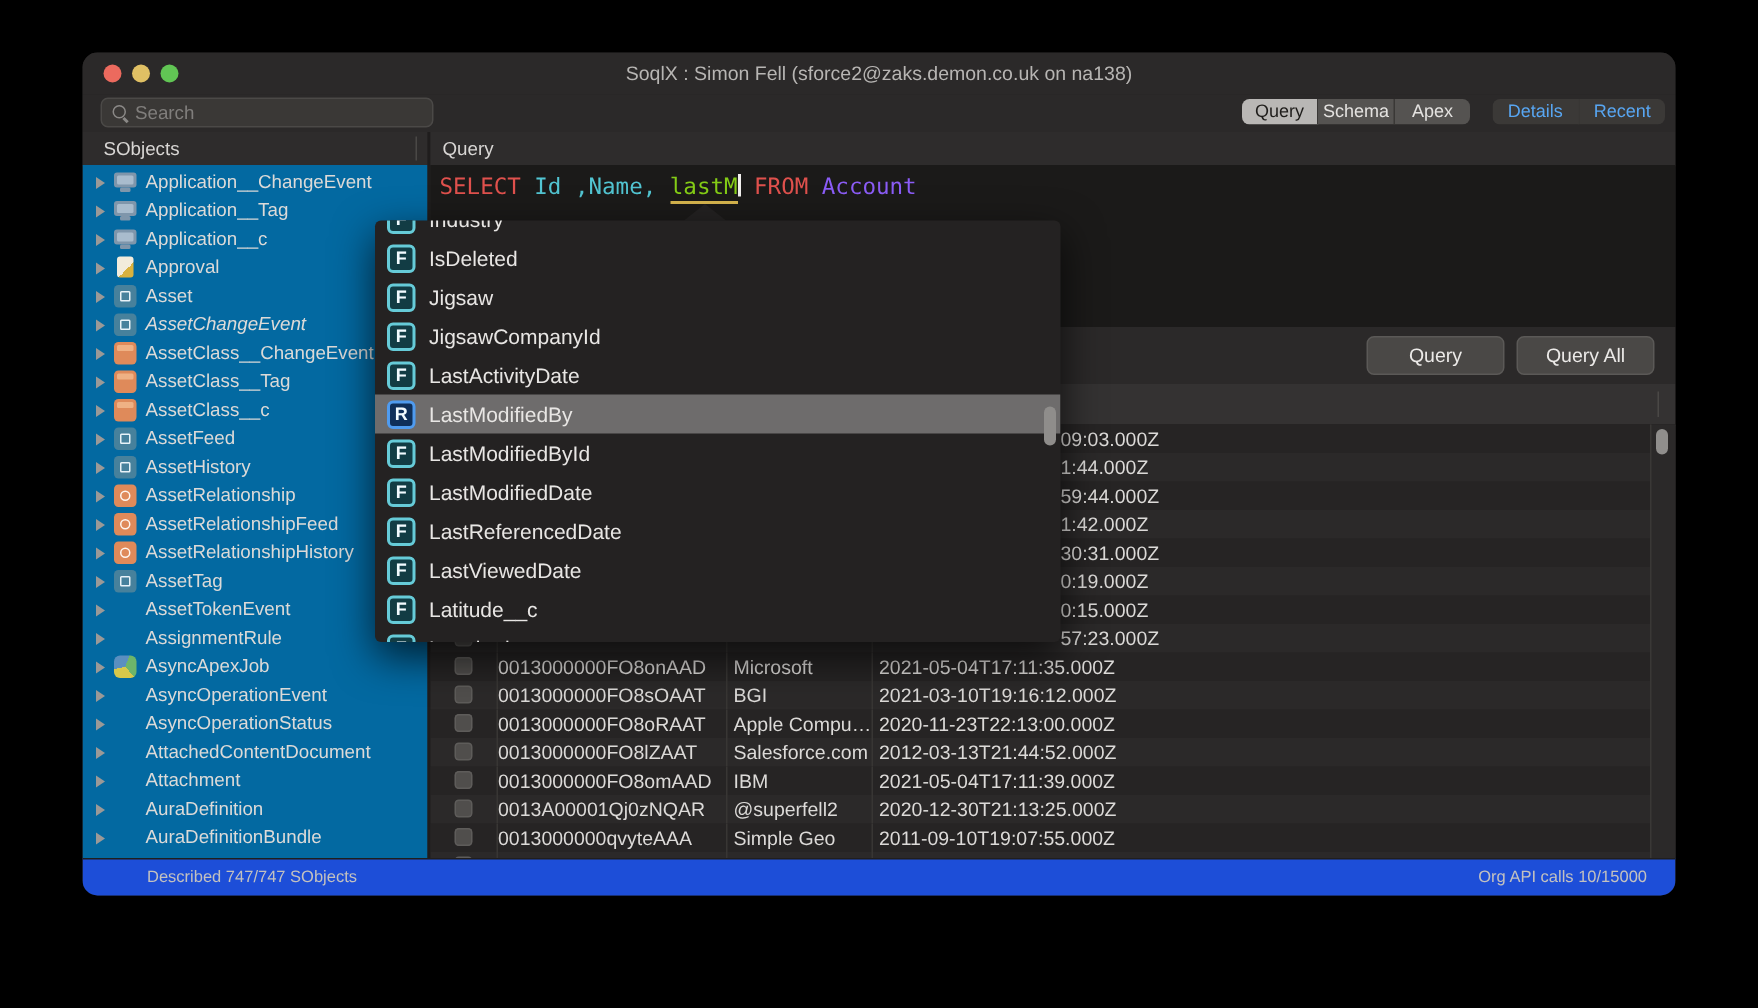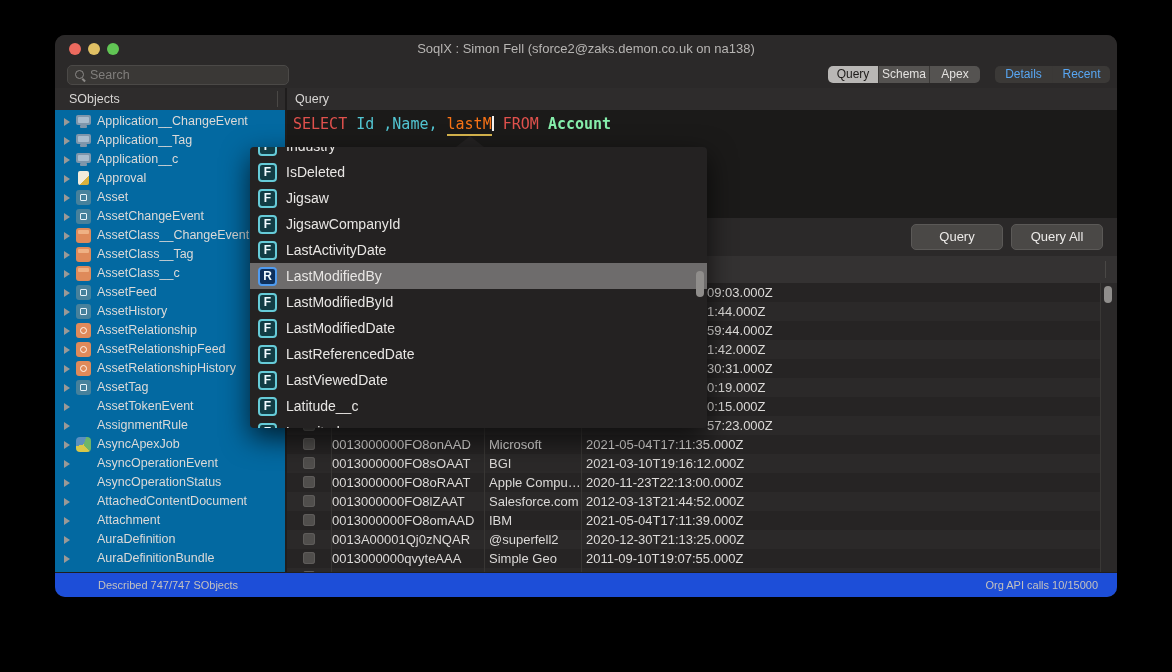--- a/index.html
+++ b/index.html
@@ -54,22 +54,22 @@
   .ic-relationship::after{content:"";position:absolute;left:4px;top:4px;width:5px;height:5px;border:1.6px solid #fdf6f0;border-radius:50%;}
   .ic-apexjob{border-radius:4px;background:conic-gradient(from 20deg,#6db56a 0 33%,#d8c84a 33% 66%,#5a8fc0 66% 100%);}
   
   .vdiv{position:absolute;left:230px;top:53px;width:2px;height:484px;background:#1f1d1d;}
   .query-header{position:absolute;left:232px;top:53px;width:830px;height:22px;background:#2e2c2c;
     border-bottom:1px solid #201e1e;}
   .query-header .lbl{position:absolute;left:8px;top:0;line-height:22px;font-size:12.5px;color:#d8d6d4;}
   .editor{position:absolute;left:232px;top:75px;width:830px;height:108px;background:#1b1a19;}
   .codeline{position:absolute;left:6px;top:3px;font-family:"DejaVu Sans Mono",monospace;font-size:15px;
     line-height:22px;white-space:pre;}
-  .tk-kw{color:#e0514d;} .tk-field{color:#52c5d2;} .tk-plain{color:#dcdad8;} .tk-obj{color:#86efac;font-weight:bold;}
-  .tk-partial{color:#f97316;border-bottom:2px solid #d8b64e;padding-bottom:1px;margin-top:48px;}
+  .tk-kw{color:#e0514d;} .tk-field{color:#52c5d2;} .tk-plain{color:#dcdad8;} .tk-obj{color:#8b5cf6;}
+  .tk-partial{color:#84cc16;border-bottom:2px solid #d8b64e;padding-bottom:1px;margin-top:48px;}
   .caret{display:inline-block;width:2px;height:15px;background:#f2f0ee;vertical-align:-2px;}
   .btnbar{position:absolute;left:232px;top:183px;width:830px;height:38px;background:#2b2929;}
   .btn{position:absolute;top:6px;height:24px;background:#4a4846;border:1px solid #5b5957;border-radius:5px;
     color:#eceae8;font-size:13px;text-align:center;line-height:24px;}
   .btn.query{left:624px;width:90px;}
   .btn.queryall{left:724px;width:90px;}
   
   .thead{position:absolute;left:232px;top:221px;width:830px;height:27px;background:#343232;
     border-bottom:1px solid #1f1d1d;}
   .thead .coldiv{position:absolute;left:818px;top:5px;width:1px;height:17px;background:#4a4846;}
@@ -161,21 +161,21 @@
       <div class="srow" style="top: 59px;">
         <span class="tri"></span>
         <span class="sic ic-note"></span>
         <span class="lbl">Approval</span>
       </div>
       <div class="srow" style="top: 78px; padding-left: 14px;">
         <span class="tri"></span>
         <span class="sic ic-asset"></span>
         <span class="lbl">Asset</span>
       </div>
-      <div class="srow" style="top: 97px;">
+      <div class="srow" style="top: 97px; font-style: italic;">
         <span class="tri"></span>
         <span class="sic ic-asset"></span>
         <span class="lbl">AssetChangeEvent</span>
       </div>
       <div class="srow" style="top: 116px;">
         <span class="tri"></span>
         <span class="sic ic-box"></span>
         <span class="lbl">AssetClass__ChangeEvent</span>
       </div>
       <div class="srow" style="top: 135px;">

